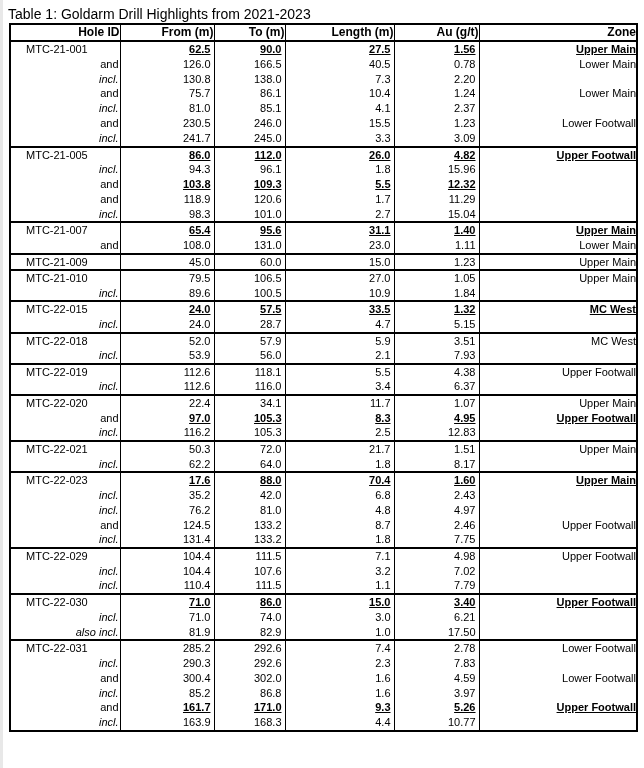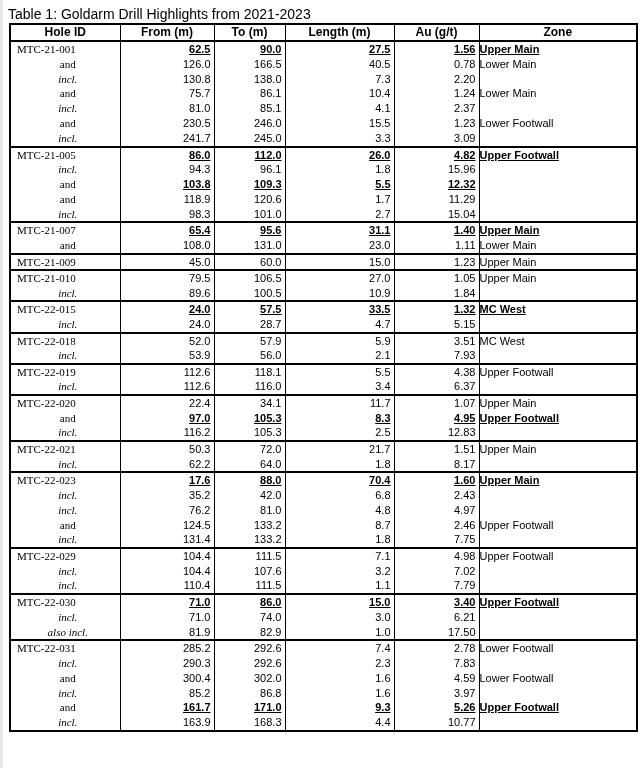--- a/index.html
+++ b/index.html
@@ -32,43 +32,43 @@
     table-layout: fixed;
     width: 627px;
     border: 2px solid #000;
   }
   th {
     border: 1px solid #000;
     border-top: 2px solid #000;
     border-bottom: 2px solid #000;
     font-size: 12px;
     font-weight: bold;
-    text-align: center;
+    text-align: right;
     padding: 0;
     height: 15px;
     line-height: 15px;
     white-space: nowrap;
     overflow: hidden;
   }
   td {
     border-left: 1px solid #000;
     border-right: 1px solid #000;
     padding: 0;
     font-size: 11px;
     height: 14.88px;
     line-height: 14.6px;
     white-space: nowrap;
     overflow: hidden;
   }
   tr.group-start td { border-top: 2px solid #000; }
-  td.c-hole { text-align: left; padding-left: 6px; font-family: Liberation Serif, serif; }
-  td.c-hole.sub { text-align: center; padding-right: 1px; }
+  td.c-hole { text-align: left; padding-left: 15px; }
+  td.c-hole.sub { text-align: right; padding-right: 1px; }
   td.it { font-style: italic; }
   td.num { text-align: right; padding-right: 3px; }
-  td.zone { text-align: left; }
+  td.zone { text-align: right; }
   tr.bold td.num, tr.bold td.zone { font-weight: bold; text-decoration: underline; }
 </style>
 </head>
 <body>
 
 <div class="left-strip"></div>
 
 <div class="content">
   <div class="title">Table 1: Goldarm Drill Highlights from 2021-2023</div>
 

